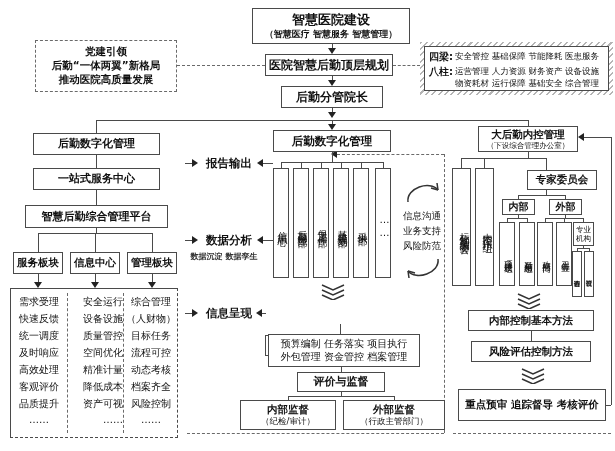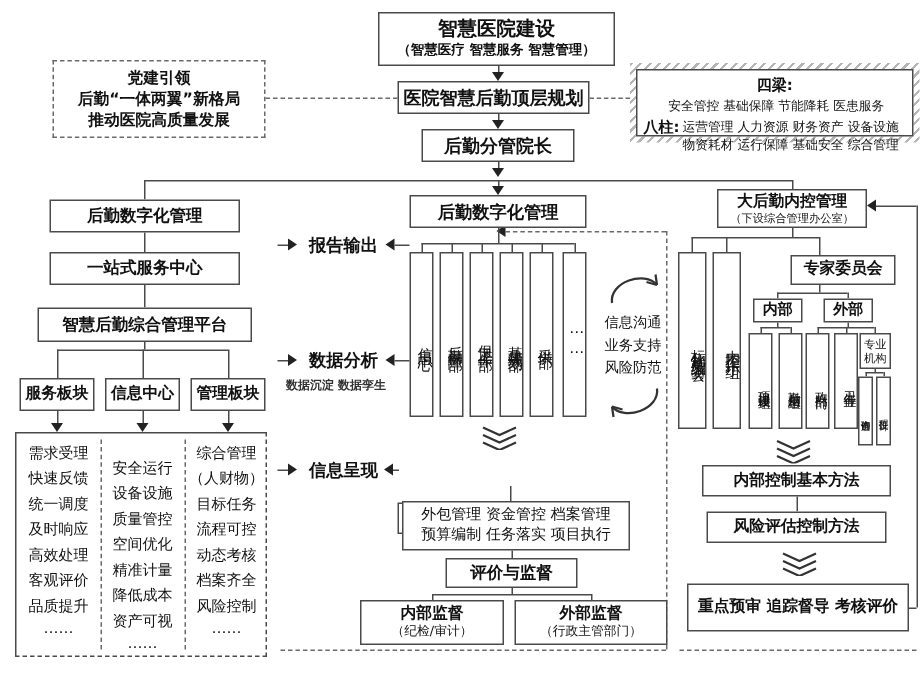--- a/index.html
+++ b/index.html
@@ -40,21 +40,21 @@
   <div class="dashbox" style="left:35px;top:40px;width:142px;height:52px;display:flex;flex-direction:column;align-items:center;justify-content:center;">
     <div class="b" style="font-size:10.5px;">党建引领</div>
     <div class="b" style="font-size:10.5px;">后勤“一体两翼”新格局</div>
     <div class="b" style="font-size:10.5px;">推动医院高质量发展</div>
   </div>
   <div class="hl dh" style="left:177px;top:65px;width:88px;"></div>
   <div class="hl dh" style="left:393px;top:65px;width:27px;"></div>
 
   <div class="hatch" style="left:420px;top:42px;width:193px;height:53px;">
     <div style="position:absolute;left:4px;top:4px;right:4px;bottom:4px;border:1px solid #4a4a4a;background:#fff;padding:3px 4px;box-sizing:border-box;">
-      <div style="display:flex;align-items:center;flex-direction:column;">
+      <div style="display:flex;align-items:flex-start;">
         <span class="b" style="font-size:10px;white-space:nowrap;">四梁:</span>
         <span style="font-size:8.5px;margin-left:2px;padding-top:1px;">安全管控 基础保障 节能降耗 医患服务</span>
       </div>
       <div style="display:flex;align-items:flex-start;margin-top:1px;">
         <span class="b" style="font-size:10px;white-space:nowrap;">八柱:</span>
         <span style="font-size:8.5px;margin-left:2px;padding-top:1px;">
           <span>运营管理 人力资源 财务资产 设备设施</span><br>
           <span>物资耗材 运行保障 基础安全 综合管理</span>
         </span>
       </div>
@@ -98,21 +98,21 @@
     <div class="colitems" style="position:absolute;left:0;top:6px;width:56px;text-align:center;font-size:10px;">
       <div>需求受理</div>
       <div>快速反馈</div>
       <div>统一调度</div>
       <div>及时响应</div>
       <div>高效处理</div>
       <div>客观评价</div>
       <div>品质提升</div>
       <div>……</div>
     </div>
-    <div class="colitems" style="position:absolute;left:56px;top:16px;width:56px;text-align:center;font-size:10px;">
+    <div class="colitems" style="position:absolute;left:56px;top:6px;width:56px;text-align:right;font-size:10px;">
       <div>安全运行</div>
       <div>设备设施</div>
       <div>质量管控</div>
       <div>空间优化</div>
       <div>精准计量</div>
       <div>降低成本</div>
       <div>资产可视</div>
       <div>……</div>
     </div>
     <div class="colitems" style="position:absolute;left:112px;top:6px;width:56px;text-align:center;font-size:10px;">
@@ -185,22 +185,22 @@
 
   <svg style="position:absolute;left:320px;top:282px;" width="26" height="18" viewBox="0 0 26 18">
     <path d="M2 3 L13 8 L24 3" fill="none" stroke="#333" stroke-width="1.5"></path>
     <path d="M2 8 L13 13 L24 8" fill="none" stroke="#333" stroke-width="1.5"></path>
     <path d="M2 13 L13 18 L24 13" fill="none" stroke="#333" stroke-width="1.5"></path>
   </svg>
 
   <div class="bx b" style="left:265px;top:303px;width:150px;height:21px;font-size:11px;margin-top:32px;">优化部门运行机制</div>
   <div class="vl" style="left:340px;top:324px;height:10px;"></div>
   <div class="bx" style="left:268px;top:334px;width:152px;height:33px;font-size:10px;">
+    <div>预算编制 任务落实 项目执行</div>
     <div>外包管理 资金管控 档案管理</div>
-    <div>预算编制 任务落实 项目执行</div>
   </div>
   <div class="vl" style="left:341px;top:367px;height:5px;"></div>
   <div class="bx b" style="left:297px;top:372px;width:88px;height:20px;font-size:11px;">评价与监督</div>
   <div class="vl" style="left:341px;top:392px;height:4px;"></div>
   <div class="hl" style="left:288px;top:396px;width:106px;"></div>
   <div class="vl" style="left:288px;top:396px;height:4px;"></div>
   <div class="vl" style="left:394px;top:396px;height:4px;"></div>
   <div class="bx" style="left:240px;top:400px;width:96px;height:30px;">
     <div class="b" style="font-size:10.5px;">内部监督</div>
     <div style="font-size:8.5px;">（纪检/审计）</div>

